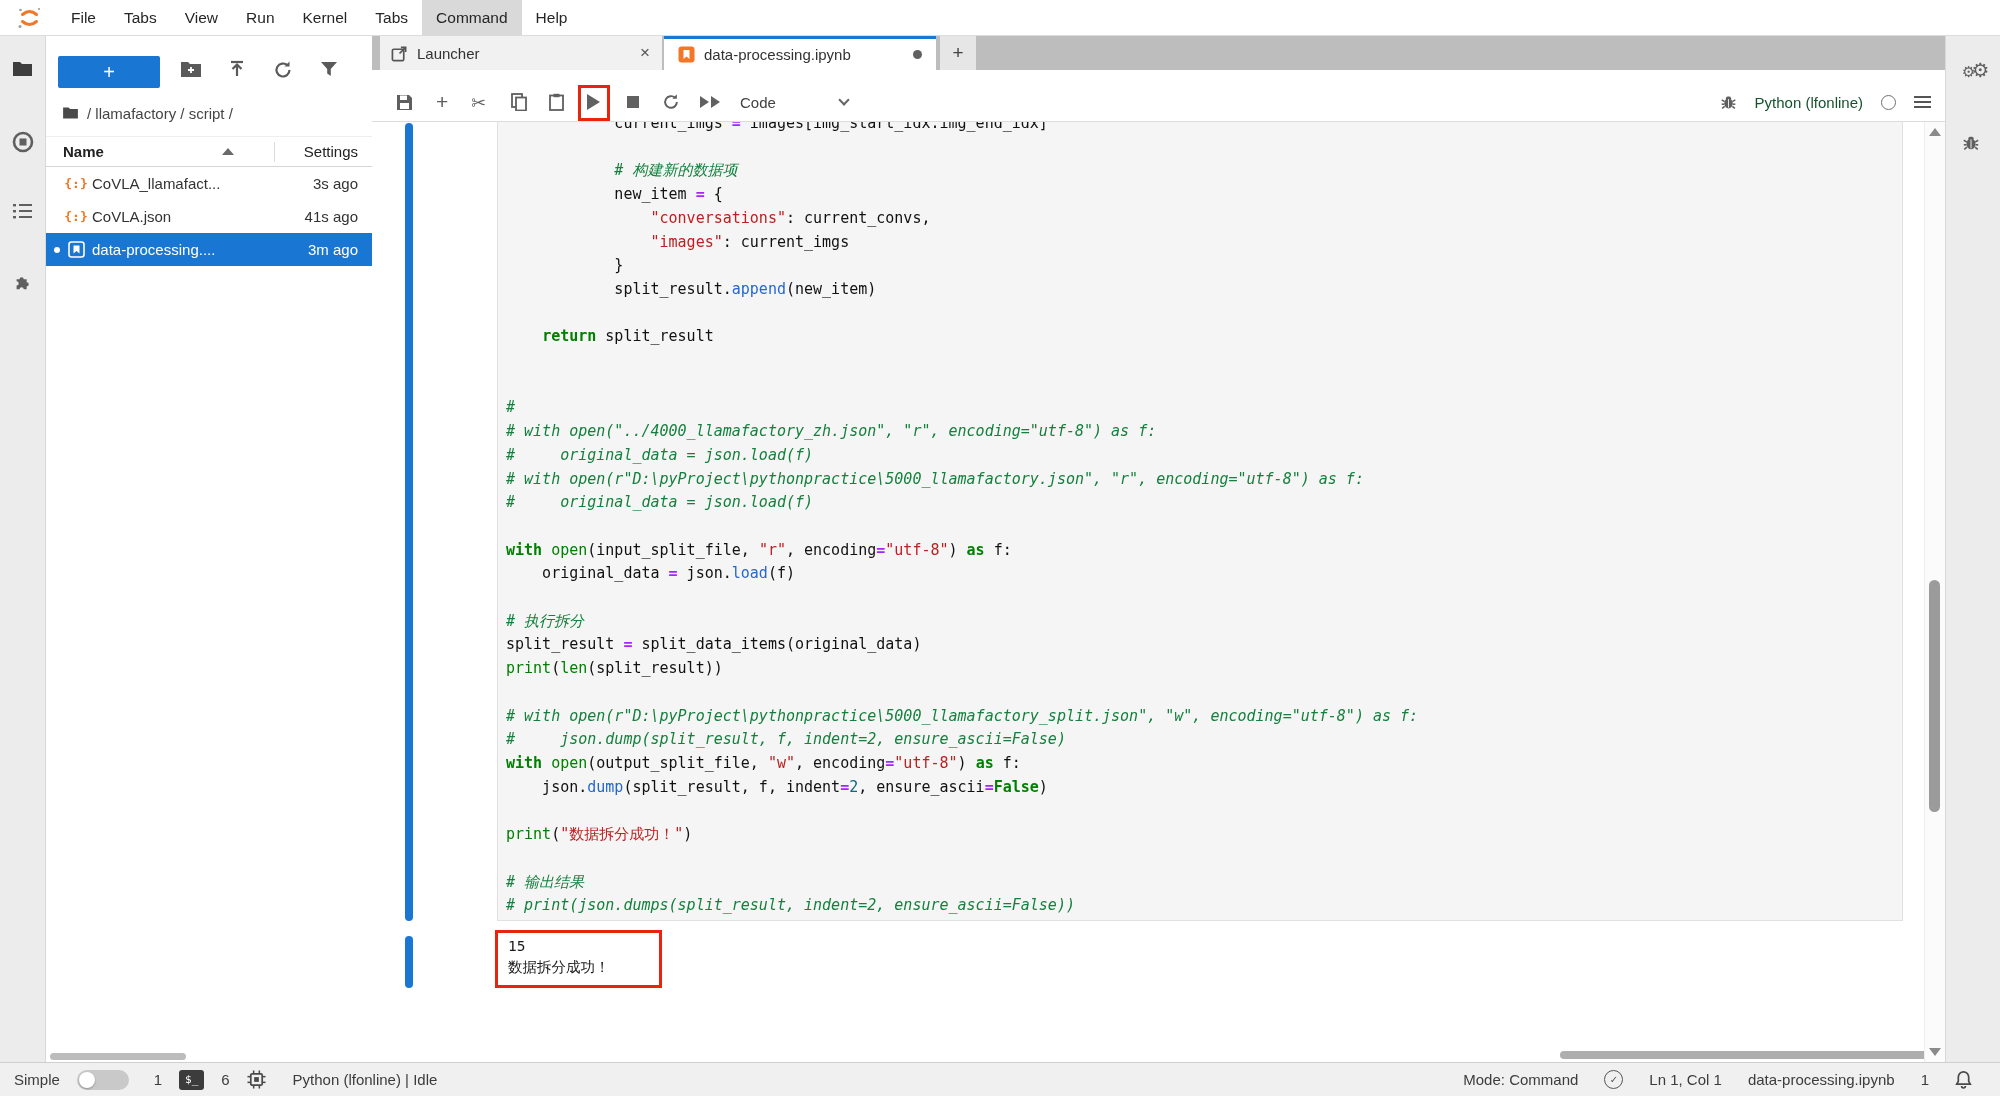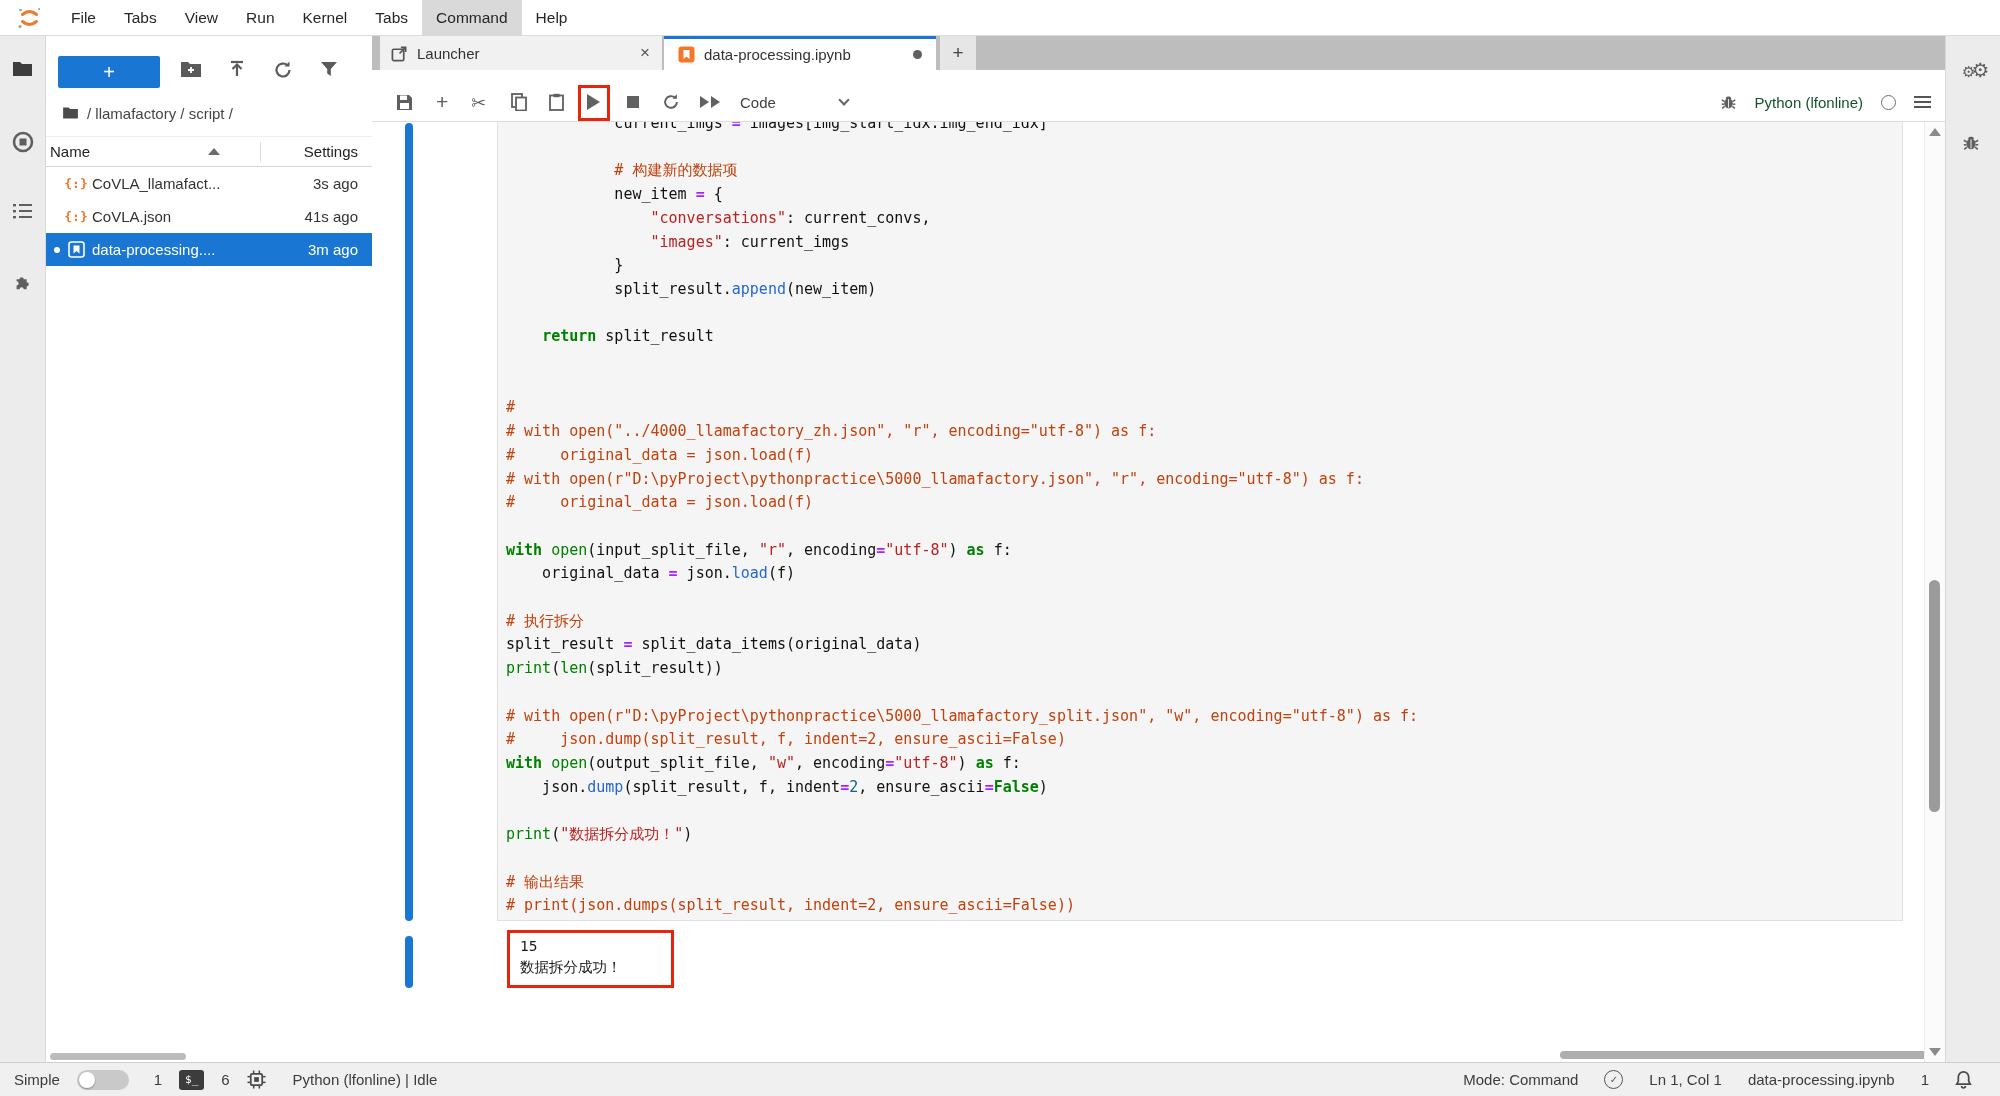--- a/index.html
+++ b/index.html
@@ -13,21 +13,21 @@
   .menu-item.active{background:#d9d9d9}
   
   .activitybar{position:absolute;left:0;top:36px;width:46px;bottom:34px;background:#ececec;border-right:1px solid #d8d8d8}
   .act-icon{position:absolute;left:12px;color:#5f5f5f}
   
   .filepanel{position:absolute;left:46px;top:36px;width:326px;bottom:34px;background:#fff}
   .fb-newbtn{position:absolute;left:12px;top:20px;width:102px;height:32px;background:#1976d2;border:none;border-radius:2px;color:#fff;font-size:20px;line-height:30px;text-align:center}
   .fb-tool{position:absolute;top:24px;color:#5a5a5a}
   .fb-breadcrumb{position:absolute;left:16px;top:62px;height:30px;display:flex;align-items:center;gap:8px;font-size:15px;color:#454545}
   .fb-header{position:absolute;left:0;top:100px;width:100%;height:31px;border-top:1px solid #eee;border-bottom:1px solid #d5d5d5;display:flex;align-items:center;font-size:15px}
-  .fb-header .h-name{margin-left:4px;font-weight:normal;color:#222}
+  .fb-header .h-name{margin-left:17px;font-weight:bold;color:#222}
   .fb-sort{width:0;height:0;border-left:6px solid transparent;border-right:6px solid transparent;border-bottom:7px solid #6a6a6a;margin-left:118px}
   .fb-div{width:1px;height:20px;background:#dcdcdc;margin-left:40px}
   .fb-header .h-mod{margin-left:auto;margin-right:14px;color:#222}
   .fb-rows{position:absolute;left:0;top:131px;width:100%}
   .fb-row{height:33px;display:flex;align-items:center;font-size:15px;color:#333;position:relative}
   .fb-row .f-icon{margin-left:20px;width:20px;display:flex;justify-content:center}
   .json-glyph{color:#f37726;font-weight:bold;font-family:"DejaVu Sans Mono",monospace;font-size:13px}
   .fb-row .f-name{margin-left:6px;white-space:nowrap}
   .fb-row .f-time{margin-left:auto;margin-right:14px}
   .fb-row.selected{background:#1976d2;color:#fff}
@@ -60,24 +60,24 @@
   .cellbar{position:absolute;left:33px;width:8px;border-radius:4px;background:#1976d2}
   .bar-input{top:1px;height:798px}
   .bar-output{top:814px;height:52px}
   .editor{position:absolute;left:125px;top:0;width:1406px;height:799px;background:#f5f5f5;border:1px solid #e1e1e1;border-top:none;overflow:hidden}
   #code-pre{font-family:"DejaVu Sans Mono",monospace;font-size:15px;line-height:23.7px;margin-top:-10px;padding-left:8px;white-space:pre}
   .tok-t{color:#111}
   .tok-k{color:#008000;font-weight:bold}
   .tok-b{color:#008000}
   .tok-p{color:#2567cf}
   .tok-s{color:#ba2121}
-  .tok-c{color:#c2410c;}
+  .tok-c{color:#15803d;font-style:italic}
   .tok-o{color:#aa22ff;font-weight:bold}
   .tok-n{color:#116677}
-  .outputbox{position:absolute;left:135px;top:808px;width:167px;height:58px;border:3px solid #e8250c;padding:3px 10px;font-family:"DejaVu Sans Mono",monospace;font-size:14.5px;line-height:21px;color:#1a1a1a;background:#fff}
+  .outputbox{position:absolute;left:123px;top:808px;width:167px;height:58px;border:3px solid #e8250c;padding:3px 10px;font-family:"DejaVu Sans Mono",monospace;font-size:14.5px;line-height:21px;color:#1a1a1a;background:#fff}
   .vscroll{position:absolute;right:0;top:0;width:21px;height:100%;background:#fbfbfb;border-left:1px solid #ededed}
   .vs-arrow{position:absolute;left:4px;width:0;height:0;border-left:6px solid transparent;border-right:6px solid transparent}
   .vs-up{top:6px;border-bottom:8px solid #8a8a8a}
   .vs-down{bottom:6px;border-top:8px solid #8a8a8a}
   .vs-thumb{position:absolute;left:4px;top:458px;width:11px;height:232px;background:#9b9b9b;border-radius:6px}
   .hthumb{position:absolute;left:1188px;bottom:3px;width:372px;height:8px;background:#aeaeae;border-radius:4px}
   
   .rightstrip{position:absolute;right:0;top:36px;width:55px;bottom:34px;background:#ececec;border-left:1px solid #d8d8d8}
   .rs-icon{position:absolute;left:16px;color:#5f5f5f}
   .gears{font-family:"DejaVu Sans",sans-serif;font-size:15px;color:#5f5f5f;letter-spacing:-4px}

